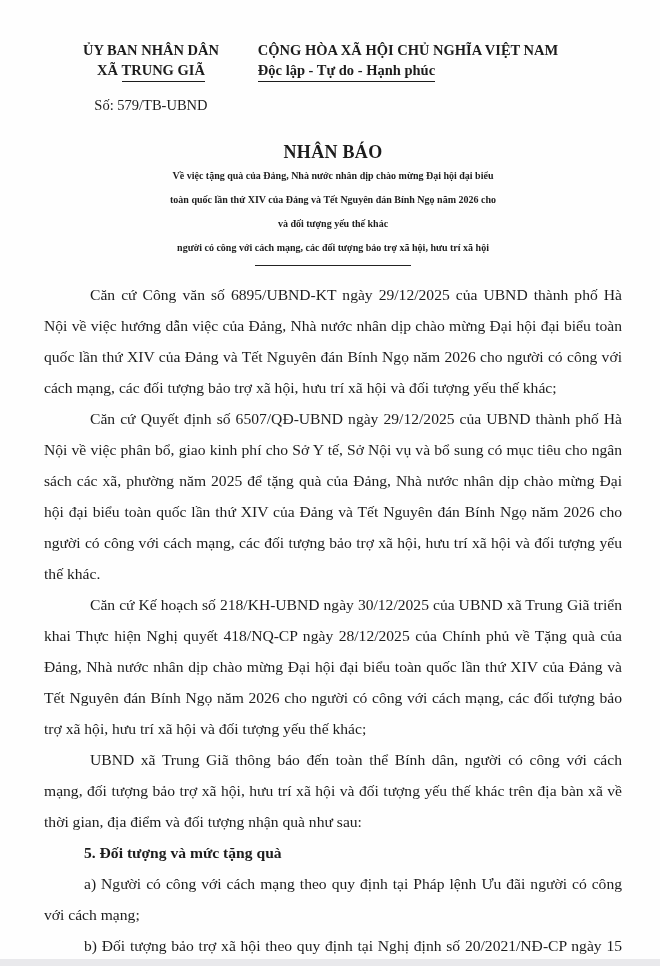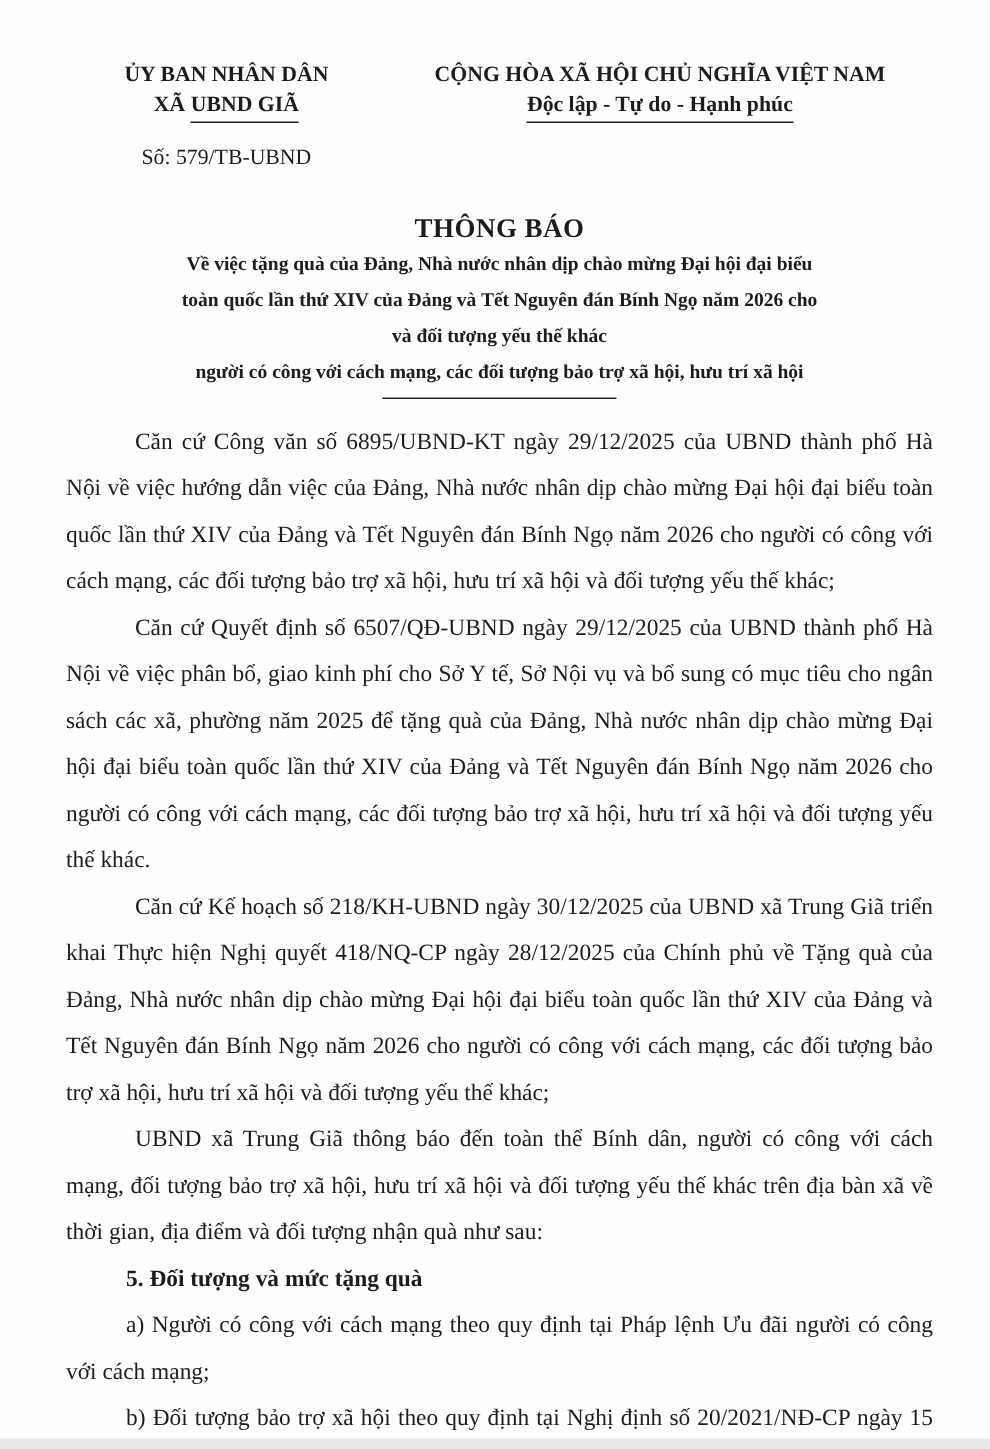--- a/index.html
+++ b/index.html
@@ -24,21 +24,21 @@
   .doc-header {
     display: flex;
     align-items: flex-start;
   }
   .header-left {
     width: 37%;
     text-align: center;
   }
   .header-right {
     width: 63%;
-    text-align: center;
+    text-align: left;
   }
   .org-line {
     font-weight: bold;
     font-size: 14.5px;
     line-height: 20px;
     white-space: nowrap;
   }
   .u-span {
     display: inline-block;
     border-bottom: 1.4px solid #1c1c1c;
@@ -62,21 +62,21 @@
     text-align: center;
   }
   .title-label {
     font-size: 18px;
     font-weight: bold;
     line-height: 24px;
     letter-spacing: 0.3px;
   }
   .subject-line {
     font-weight: bold;
-    font-size: 13px;
+    font-size: 10px;
     line-height: 24px;
   }
   .title-rule {
     width: 156px;
     height: 0;
     border-bottom: 1.6px solid #222222;
     margin: 5px auto 0 auto;
   }
   
   .body-text {
@@ -111,31 +111,31 @@
 </style>
 </head>
 <body>
 
 <div class="page">
   <div class="inner">
 
     <div class="doc-header">
       <div class="header-left">
         <div class="org-line">ỦY BAN NHÂN DÂN</div>
-        <div class="org-line"><span>XÃ </span><span class="u-span">UBND GIÃ</span></div>
+        <div class="org-line"><span>XÃ </span><span class="u-span">TRUNG GIÃ</span></div>
         <div class="doc-number">Số: 579/TB-UBND</div>
       </div>
       <div class="header-right">
         <div class="org-line">CỘNG HÒA XÃ HỘI CHỦ NGHĨA VIỆT NAM</div>
         <div class="org-line"><span class="u-span">Độc lập - Tự do - Hạnh phúc</span></div>
       </div>
     </div>
 
     <div class="title-block">
-      <div class="title-label">THÔNG BÁO</div>
+      <div class="title-label">NHÂN BÁO</div>
       <div class="subject-line">Về việc tặng quà của Đảng, Nhà nước nhân dịp chào mừng Đại hội đại biểu</div>
       <div class="subject-line">toàn quốc lần thứ XIV của Đảng và Tết Nguyên đán Bính Ngọ năm 2026 cho</div>
       <div class="subject-line">và đối tượng yếu thế khác</div>
       <div class="subject-line">người có công với cách mạng, các đối tượng bảo trợ xã hội, hưu trí xã hội</div>
       <div class="title-rule"></div>
     </div>
 
     <div class="body-text">
       <p class="para">Căn cứ Công văn số 6895/UBND-KT ngày 29/12/2025 của UBND thành phố Hà Nội về việc hướng dẫn việc của Đảng, Nhà nước nhân dịp chào mừng Đại hội đại biểu toàn quốc lần thứ XIV của Đảng và Tết Nguyên đán Bính Ngọ năm 2026 cho người có công với cách mạng, các đối tượng bảo trợ xã hội, hưu trí xã hội và đối tượng yếu thế khác;</p>
       <p class="para">Căn cứ Quyết định số 6507/QĐ-UBND ngày 29/12/2025 của UBND thành phố Hà Nội về việc phân bổ, giao kinh phí cho Sở Y tế, Sở Nội vụ và bổ sung có mục tiêu cho ngân sách các xã, phường năm 2025 để tặng quà của Đảng, Nhà nước nhân dịp chào mừng Đại hội đại biểu toàn quốc lần thứ XIV của Đảng và Tết Nguyên đán Bính Ngọ năm 2026 cho người có công với cách mạng, các đối tượng bảo trợ xã hội, hưu trí xã hội và đối tượng yếu thế khác.</p>

